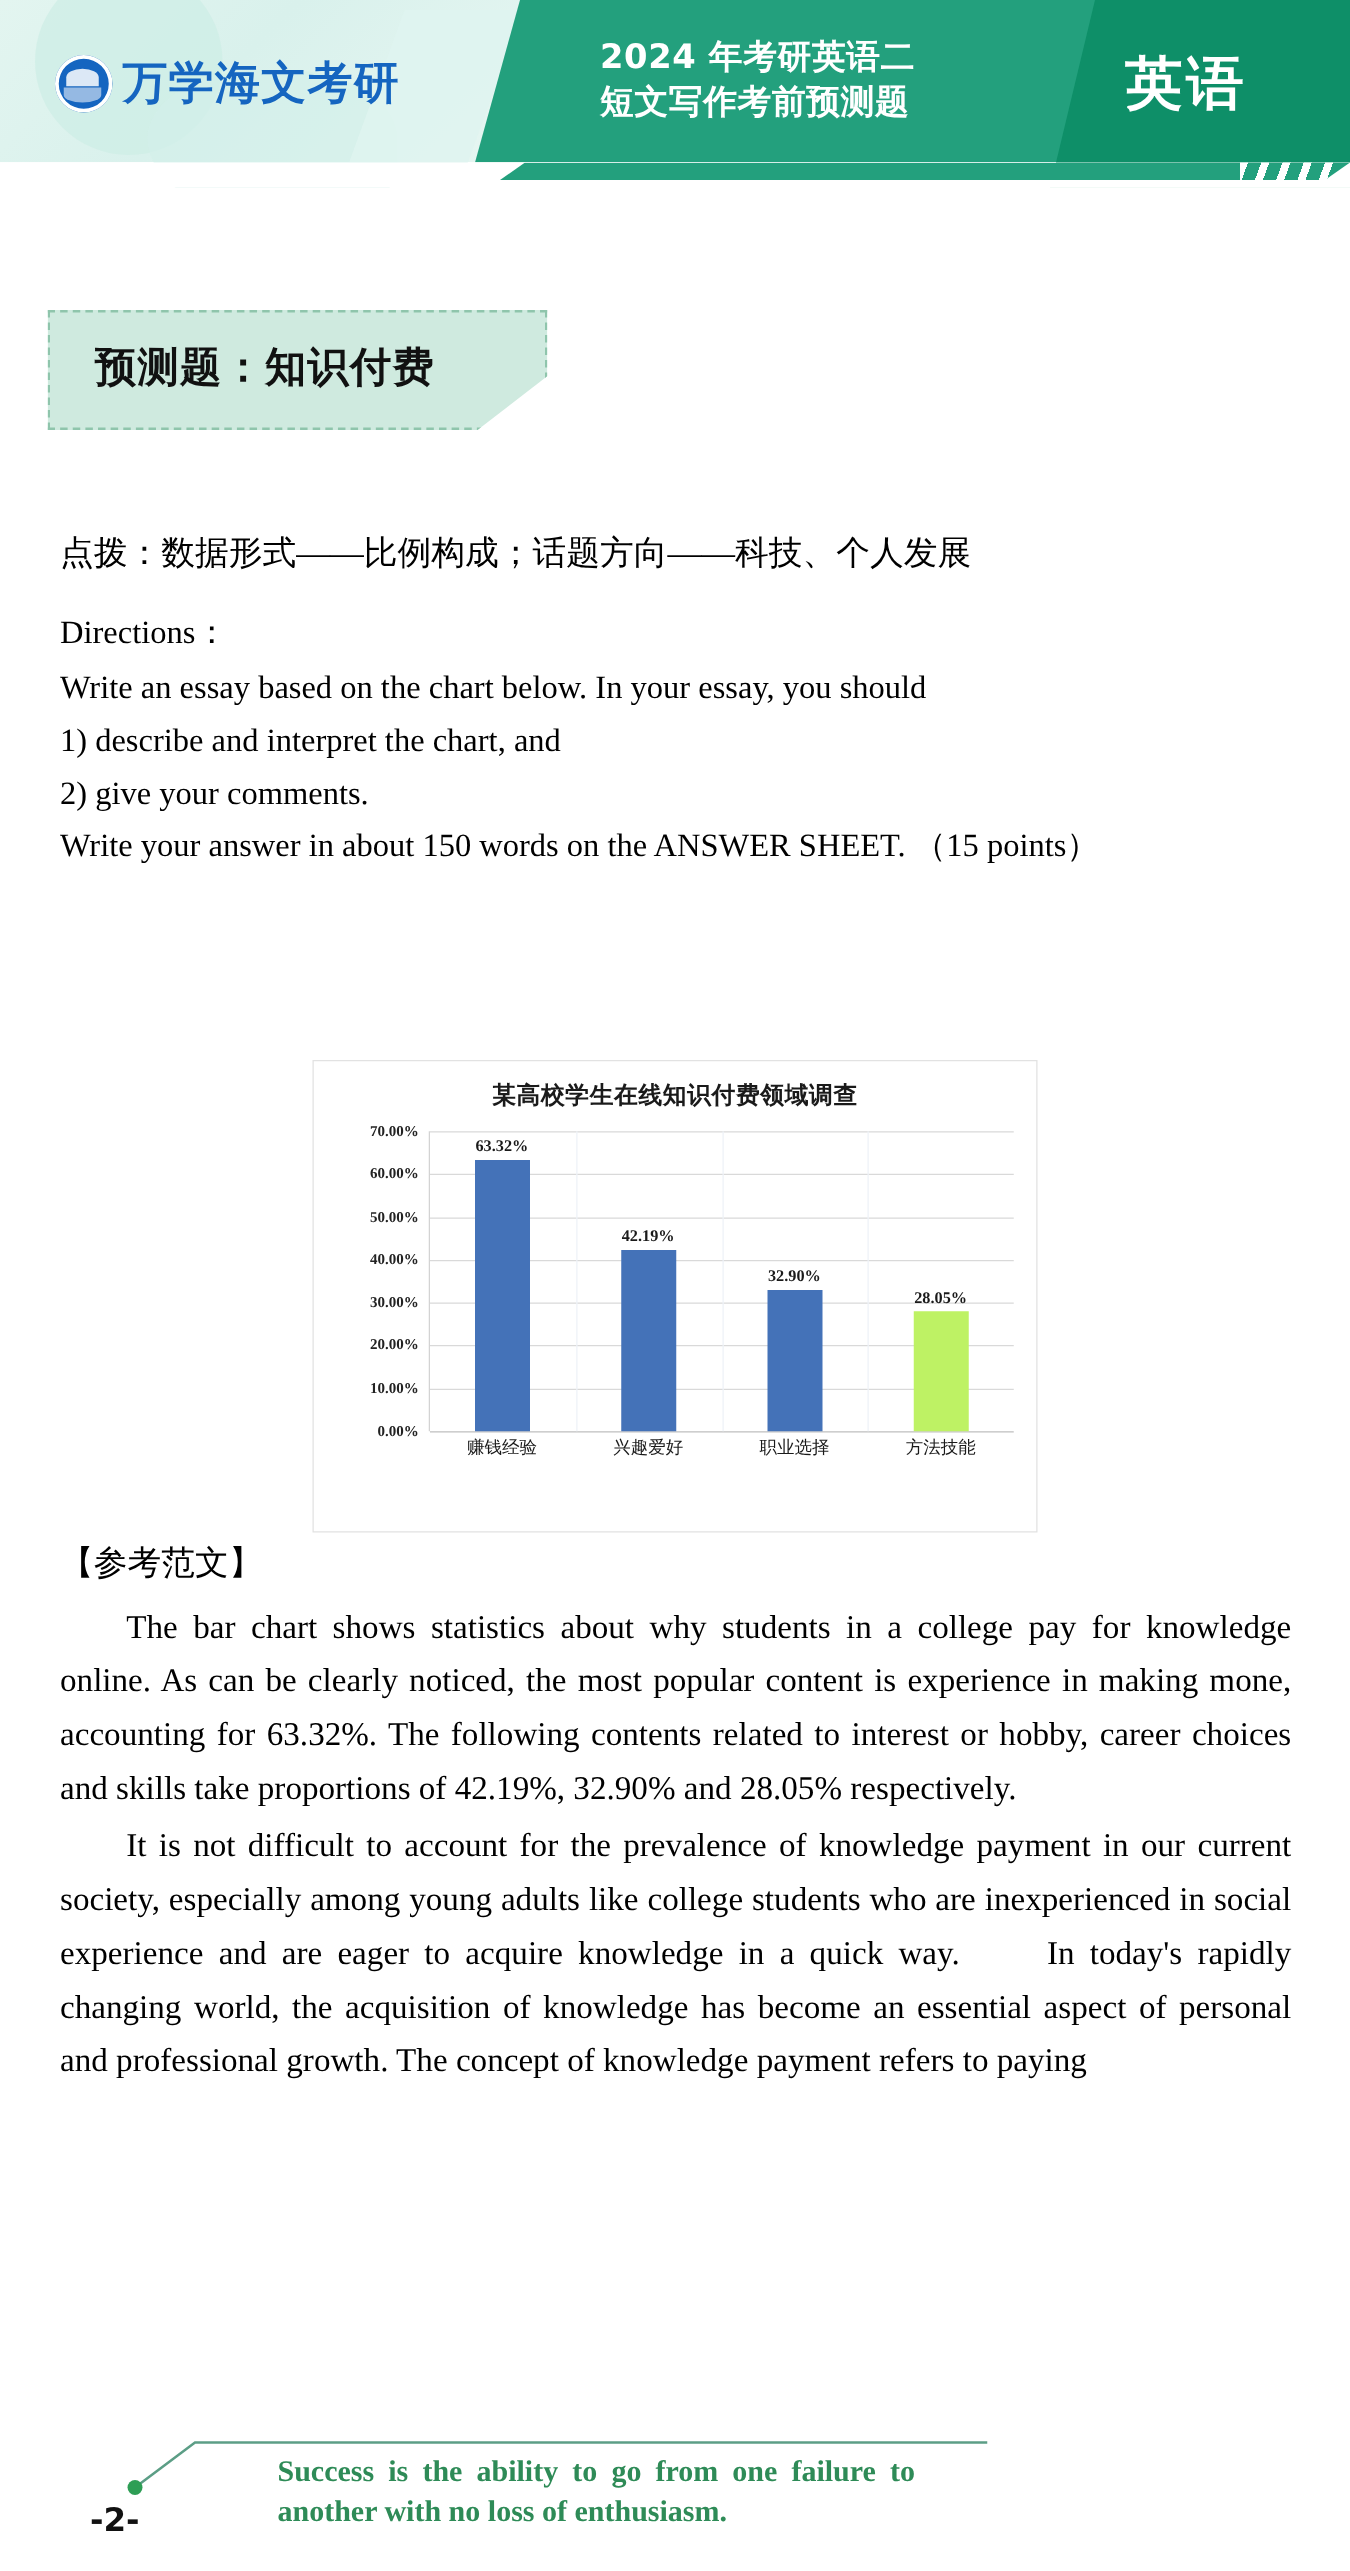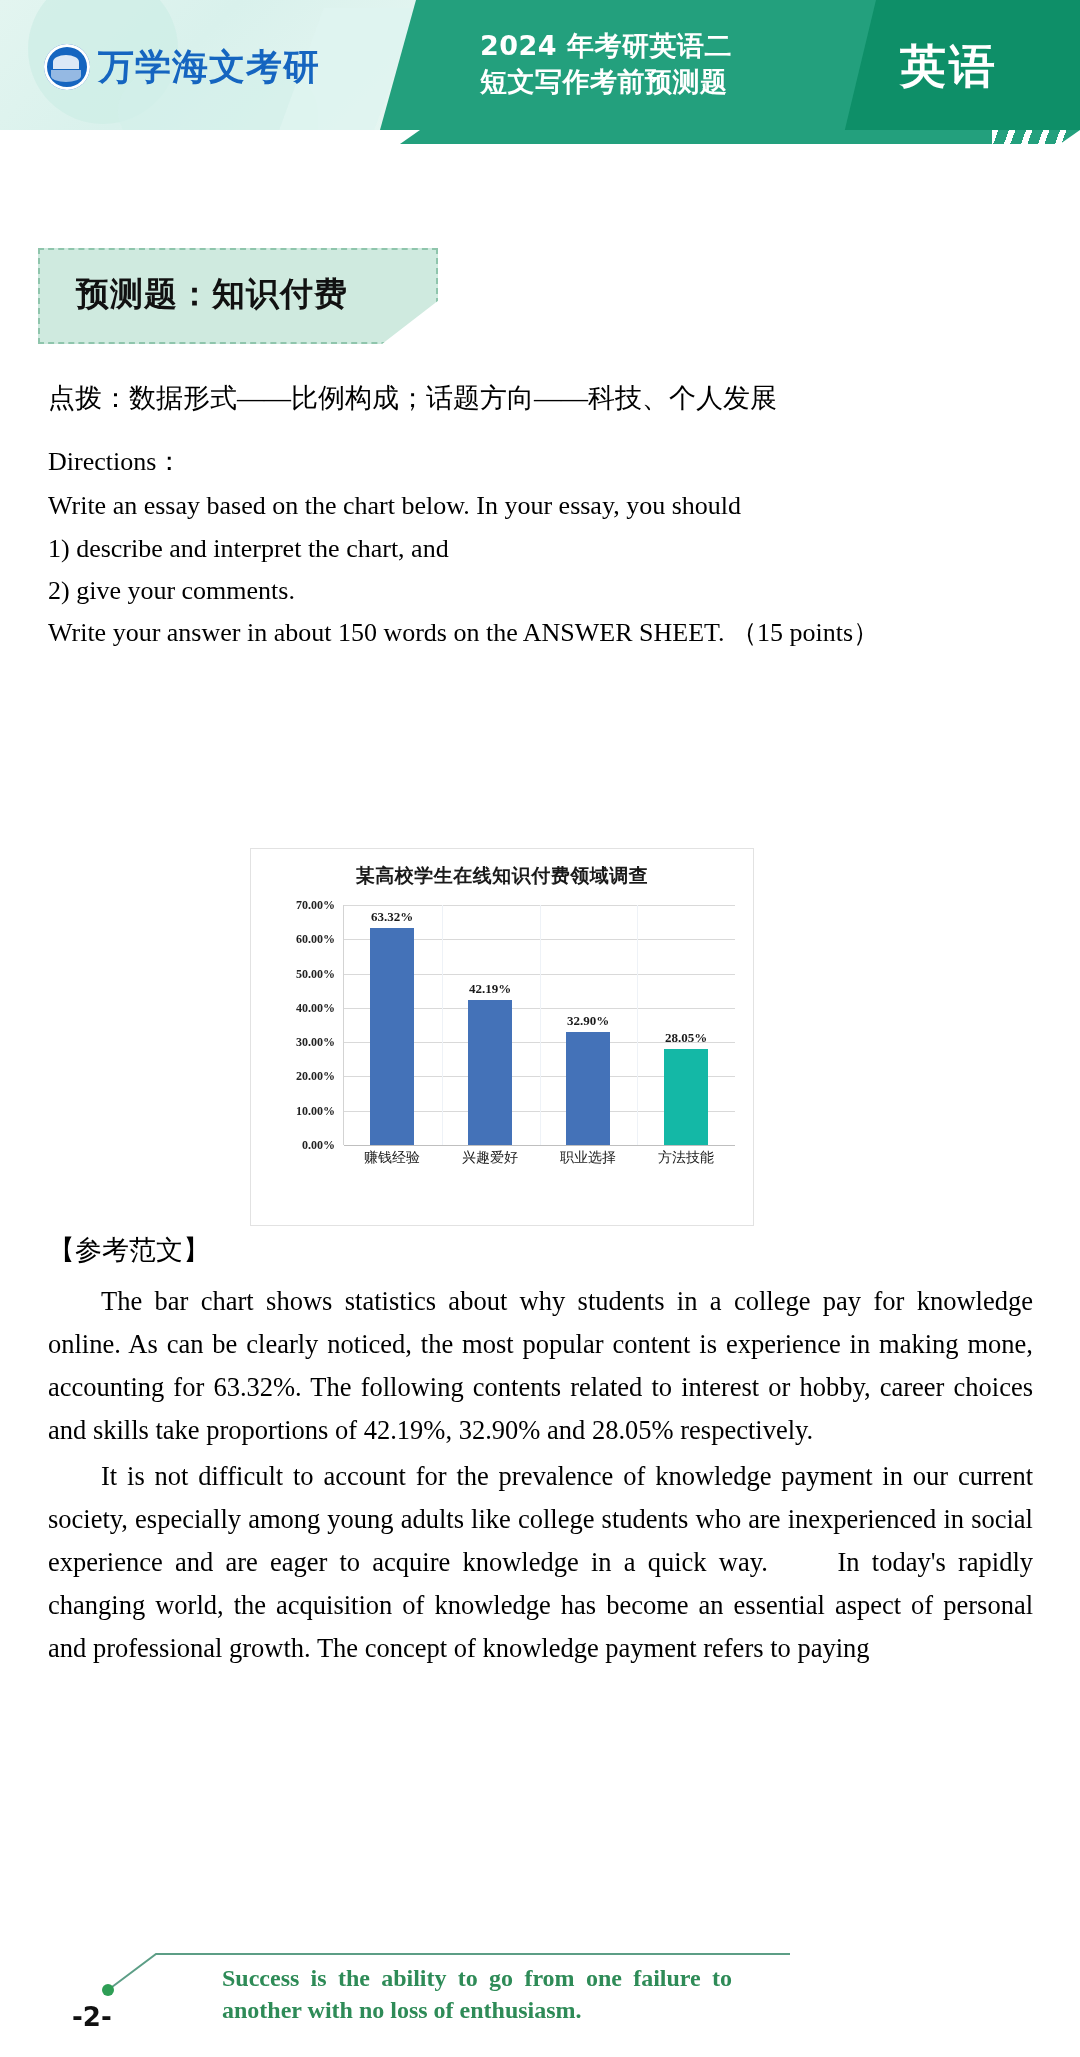--- a/index.html
+++ b/index.html
@@ -170,21 +170,21 @@
     font-family: "DejaVu Sans", "Liberation Sans", sans-serif;
     font-weight: 700;
     font-size: 33px;
     color: #111;
     letter-spacing: 1px;
   }
 
   
   .content {
     position: absolute;
-    left: 48px; top: 380px;
+    left: 48px; top: 424px;
     width: 985px;
   }
   .hint-line {
     font-size: 27px;
     line-height: 1.35;
     margin-bottom: 26px;
     color: #000;
   }
   .dir-label {
     font-size: 26px;
@@ -200,21 +200,21 @@
     line-height: 1.62;
     text-align: justify;
     text-align-last: left;
     width: 965px;
   }
 
   
   .chart-card {
     position: absolute;
     left: 250px; top: 848px;
-    width: 504px; height: 378px;
+    width: 580px; height: 378px;
     background: #ffffff;
     border: 1px solid #e2e2e2;
     box-sizing: border-box;
   }
   .chart-title {
     text-align: center;
     font-family: "DejaVu Sans", "Liberation Sans", sans-serif;
     font-weight: 700;
     font-size: 19px;
     color: #1a1a1a;
@@ -439,21 +439,21 @@
           <div class="bar" style="height: 144.651px; background: rgb(68, 114, 184);">
             <div class="bar-label">42.19%</div>
           </div>
         </div>
         <div class="bar-slot">
           <div class="bar" style="height: 112.8px; background: rgb(68, 114, 184);">
             <div class="bar-label">32.90%</div>
           </div>
         </div>
         <div class="bar-slot">
-          <div class="bar" style="height: 96.1714px; background: #14b8a6; text-align: center;">
+          <div class="bar" style="height: 96.1714px; background: #bef264; text-align: center;">
             <div class="bar-label">28.05%</div>
           </div>
         </div>
       </div>
     <div class="x-axis">
         <div class="x-tick">赚钱经验</div>
         <div class="x-tick">兴趣爱好</div>
         <div class="x-tick">职业选择</div>
         <div class="x-tick">方法技能</div>
       </div>

